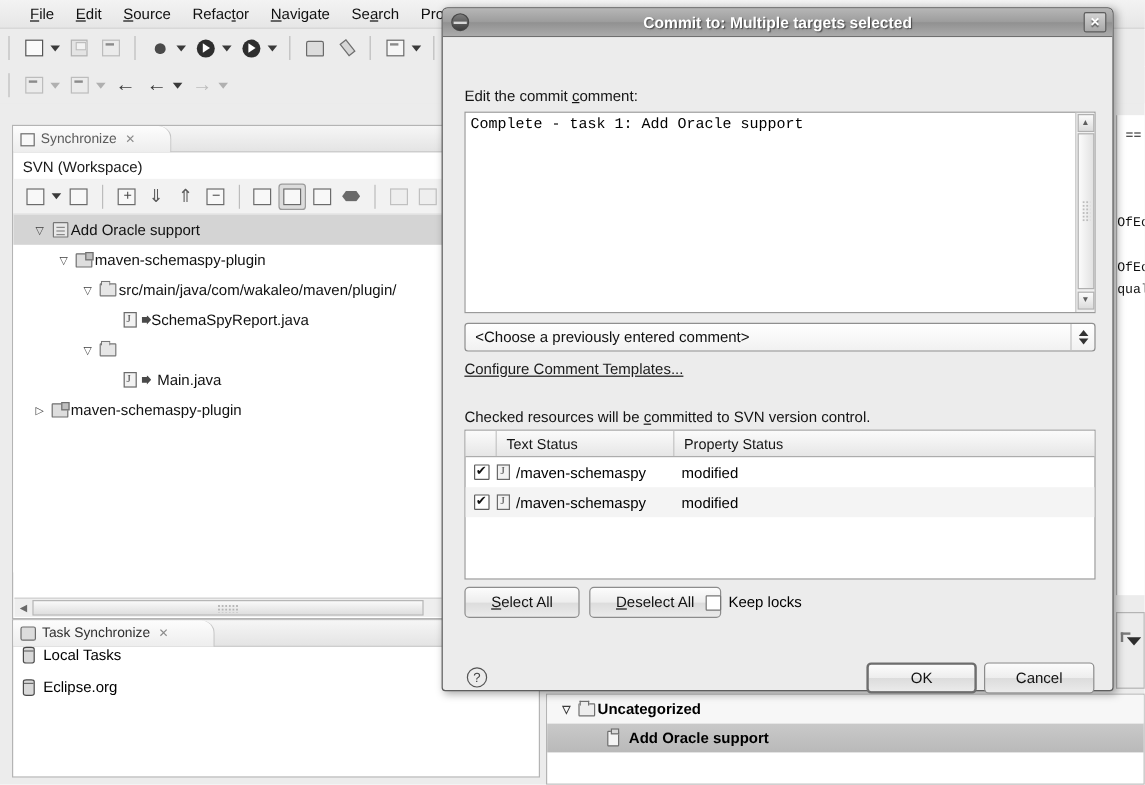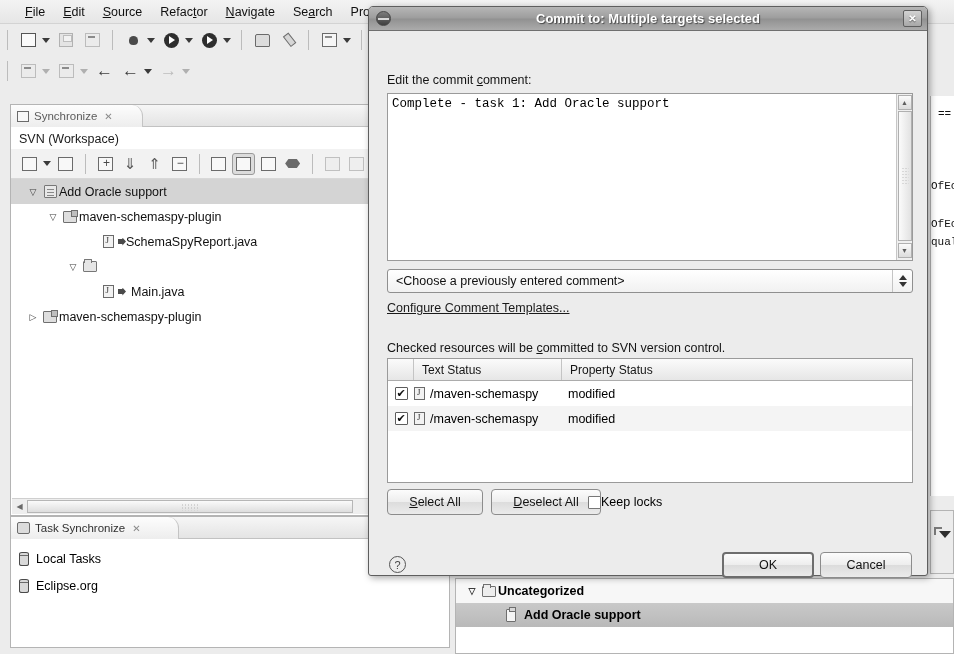--- a/index.html
+++ b/index.html
@@ -248,21 +248,21 @@
     position: absolute; left: 50%; top: 50%;
     transform: translate(-50%, -50%);
     width: 18px; height: 7px;
     background-image: radial-gradient(#b5b5b5 40%, transparent 41%);
     background-size: 3px 3px;
   }
 
   
   #task-repositories-view { left: 10px; top: 516px; width: 440px; height: 132px; }
   .repo-row {
-    height: 27px; display: flex; align-items: flex-end; padding-left: 8px;
+    height: 27px; display: flex; align-items: flex-start; padding-left: 8px;
     font-size: 12.5px;
   }
   .ic-repo {
     width: 10px; height: 14px; background: #d9d9d9;
     border: 1.3px solid #4a4a4a; border-radius: 3px / 2px; position: relative;
     margin-right: 7px;
   }
   .ic-repo::after {
     content: ""; position: absolute; left: 0; top: 2px;
     width: 8px; height: 1px; background: #6a6a6a;
@@ -452,21 +452,21 @@
     background: linear-gradient(to bottom, #fcfcfc 0%, #ededed 50%, #dcdcdc 51%, #ebebeb 100%);
     border: 1px solid #8c8c8c; border-radius: 4px;
     display: flex; align-items: center; justify-content: center;
     font-size: 12.5px; color: #121212;
   }
   .btn u { text-decoration: underline; }
   .btn.default {
     border: 2px solid #6e6e6e;
   }
   .chk-inline {
-    position: absolute; display: flex; align-items: center; 
+    position: absolute; display: flex; align-items: center; gap: 6px;
     font-size: 12.5px;
   }
   .chk-box {
     width: 13px; height: 13px; background: #ffffff;
     border: 1.3px solid #777; border-radius: 1px;
   }
   .help-icon {
     position: absolute; width: 17px; height: 17px; border-radius: 50%;
     border: 1.4px solid #545454;
     display: flex; align-items: center; justify-content: center;
@@ -625,20 +625,27 @@
             <span class="ic-changeset"></span>
           </span>
         <span>Add Oracle support</span>
       </div>
       <div class="tree-row" style="padding-left:34px;">
         <span class="twisty open"></span>
         <span class="t-ico">
             <span class="ic-proj"></span>
           </span>
         <span>maven-schemaspy-plugin</span>
+      </div>
+      <div class="tree-row" style="padding-left:54px;">
+        <span class="twisty open"></span>
+        <span class="t-ico">
+            <span class="ic-folder"></span>
+          </span>
+        <span>src/main/java/com/wakaleo/maven/plugin/</span>
       </div>
       <div class="tree-row" style="padding-left:88px;">
         <span class="t-ico">
             <span class="ic-java"></span>
           </span>
         <span class="ic-outgoing"></span>
         <span style="margin-left:0;">SchemaSpyReport.java</span>
       </div>
       <div class="tree-row" style="padding-left:54px;">
         <span class="twisty open"></span>

